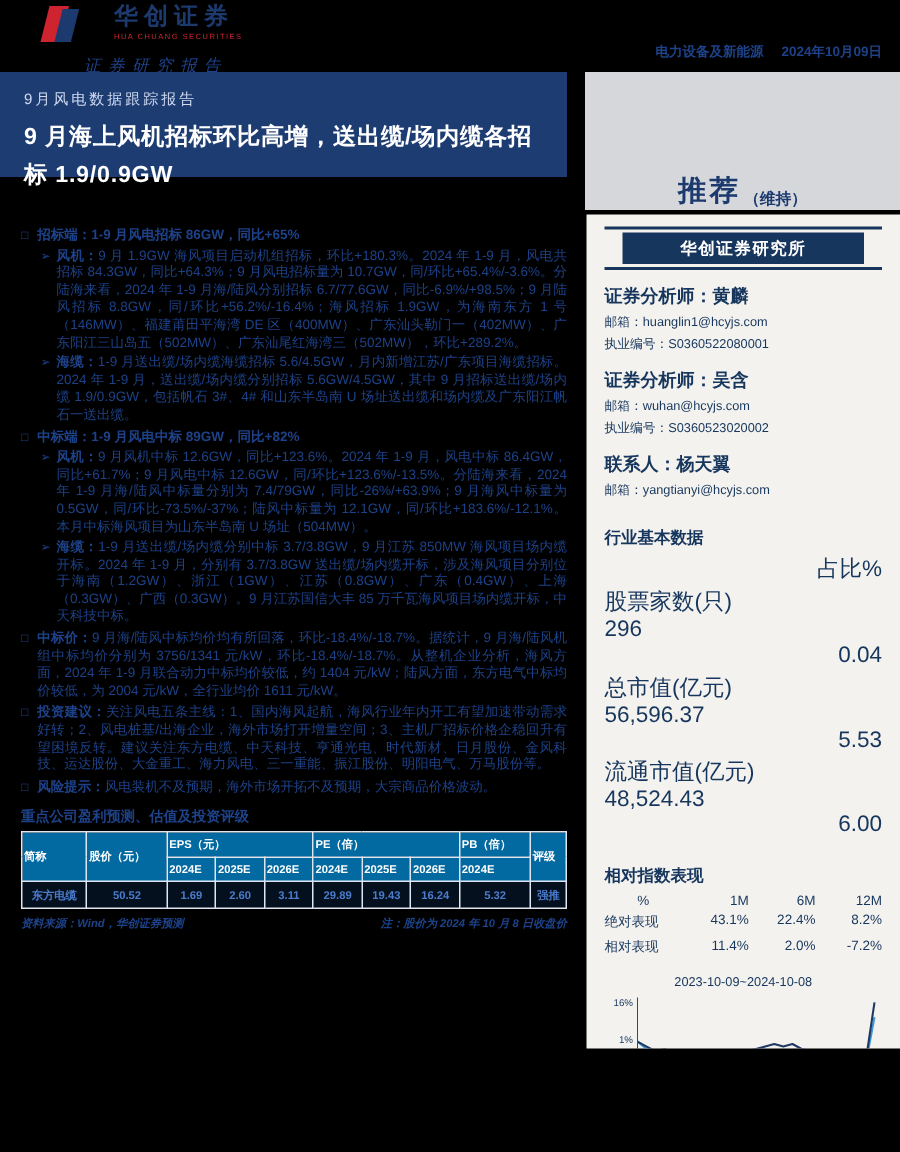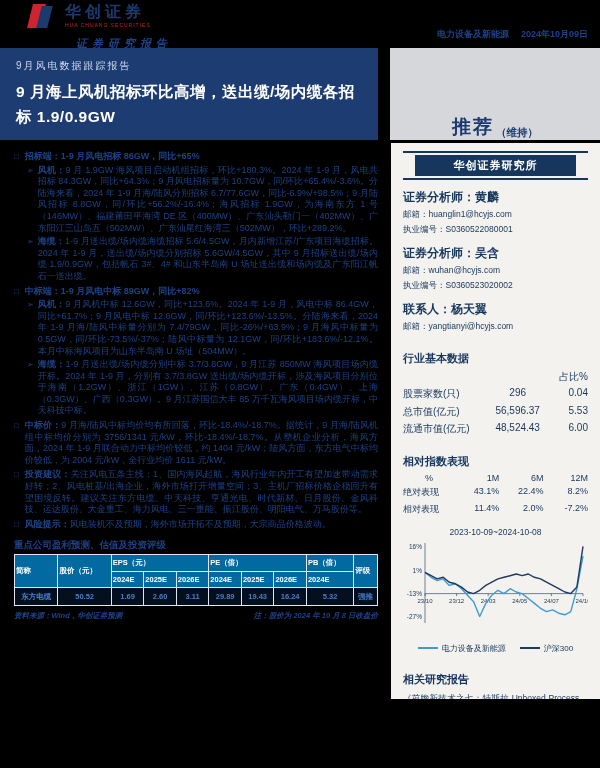--- a/index.html
+++ b/index.html
@@ -1,30 +1,30 @@
 <!DOCTYPE html>
 <html><head>
 <meta charset="utf-8">
 <style>
   html,body{margin:0;padding:0;background:#000;}
   .page{position:relative;width:600px;height:768px;background:#000;overflow:hidden;
         font-family:"Liberation Sans","DejaVu Sans",sans-serif;}
   
-  .logo{position:absolute;left:28px;top:3px;display:flex;gap:11px;align-items:flex-start;}
+  .logo{position:absolute;left:28px;top:3px;display:flex;gap:22px;align-items:flex-start;}
   .logo-mark{position:relative;width:26px;height:26px;}
   .logo-mark .m-red{position:absolute;left:2px;top:1px;width:13px;height:24px;background:#cf2430;transform:skewX(-14deg);}
   .logo-mark .m-blue{position:absolute;left:11px;top:3px;width:11px;height:22px;background:#1c3a6e;transform:skewX(-14deg);}
   .logo-txt{display:flex;flex-direction:column;}
   .logo-cn{font-size:16px;font-weight:bold;color:#1c3a6e;letter-spacing:4px;line-height:18px;}
   .logo-en{font-size:5px;color:#cf2430;letter-spacing:1px;margin-top:1px;}
-  .report-type{position:absolute;left:56px;top:36px;font-size:11px;font-weight:bold;font-style:italic;
-               color:#1d4289;letter-spacing:5px;margin-left:20px;}
+  .report-type{position:absolute;left:56px;top:36px;font-size:11px;font-weight:normal;font-style:italic;
+               color:#1d4289;letter-spacing:5px;}
   .head-right{position:absolute;right:12px;top:28px;font-size:9px;font-weight:bold;color:#1d4289;display:flex;gap:12px;}
   
-  .banner{position:absolute;left:0;top:48px;width:378px;height:92px;background:#1d3c72;
+  .banner{position:absolute;left:0;top:48px;width:378px;height:70px;background:#1d3c72;
           box-sizing:border-box;padding:11px 16px;}
   .series-label{color:#cfdaf0;font-size:10px;letter-spacing:2px;}
   .main-title{color:#ffffff;font-size:15.5px;font-weight:bold;line-height:1.6;margin-top:7px;letter-spacing:.5px;}
   .rating-box{position:absolute;left:390px;top:48px;width:210px;height:92px;background:#d5d7db;
               display:flex;align-items:flex-end;justify-content:center;}
   .rating-main{font-family:"Liberation Serif","DejaVu Serif",serif;font-size:19px;font-weight:bold;color:#1c3a6e;letter-spacing:2px;}
   .rating-sub{font-size:10.5px;font-weight:bold;color:#1c3a6e;margin-left:2px;}
   
   .left-col{position:absolute;left:14px;top:148px;width:364px;color:#1d4289;font-size:9px;
             line-height:11.6px;text-align:justify;}
@@ -44,23 +44,23 @@
   .tbl-foot{display:flex;justify-content:space-between;font-size:7.5px;margin-top:4px;
             font-style:italic;font-weight:bold;color:#1d4289;}
   
   .sidebar{position:absolute;left:391px;top:143px;width:209px;height:556px;background:#f3f2ee;
            box-sizing:border-box;padding:8px 12px;color:#17365d;overflow:hidden;}
   .institute-wrap{border-top:2px solid #17365d;border-bottom:2px solid #17365d;padding:2px 12px;}
   .institute{background:#17365d;color:#fff;text-align:center;font-weight:bold;font-size:11px;padding:3px 0;letter-spacing:1px;}
   .an-role{font-family:Liberation Sans, sans-serif;font-size:12px;font-weight:bold;margin-top:9px;}
   .an-meta{font-size:8.5px;margin-top:3px;}
   .sb-head{font-family:"Liberation Serif","DejaVu Serif",serif;font-size:11px;font-weight:bold;margin-top:18px;}
-  .ind-row{display:flex;font-size:10px;margin-top:3.5px;}
+  .ind-row{display:flex;font-size:15px;margin-top:3.5px;flex-direction:column;}
   .ind-label{flex:0 0 44%;}
-  .ind-val{flex:0 0 36%;text-align:center;}
+  .ind-val{flex:0 0 36%;text-align:left;}
   .ind-ratio{flex:0 0 20%;text-align:right;}
   .perf-row{display:flex;font-size:9px;margin-top:3.5px;}
   .perf-c0{flex:0 0 28%;}
   .perf-c{flex:1;text-align:right;}
   .chart-title{text-align:center;font-size:8.5px;margin-top:11px;color:#17365d;}
   .legend{display:flex;justify-content:center;gap:14px;font-size:8px;margin-top:2px;align-items:center;}
   .legend .sw{display:inline-block;width:20px;height:0;border-top:2px solid #000;margin-right:4px;vertical-align:middle;}
   .rel-item{font-size:8.5px;margin-top:6px;text-align:justify;line-height:11px;}
   .rel-date{text-align:right;font-size:8.5px;margin-top:1px;}
 </style>

